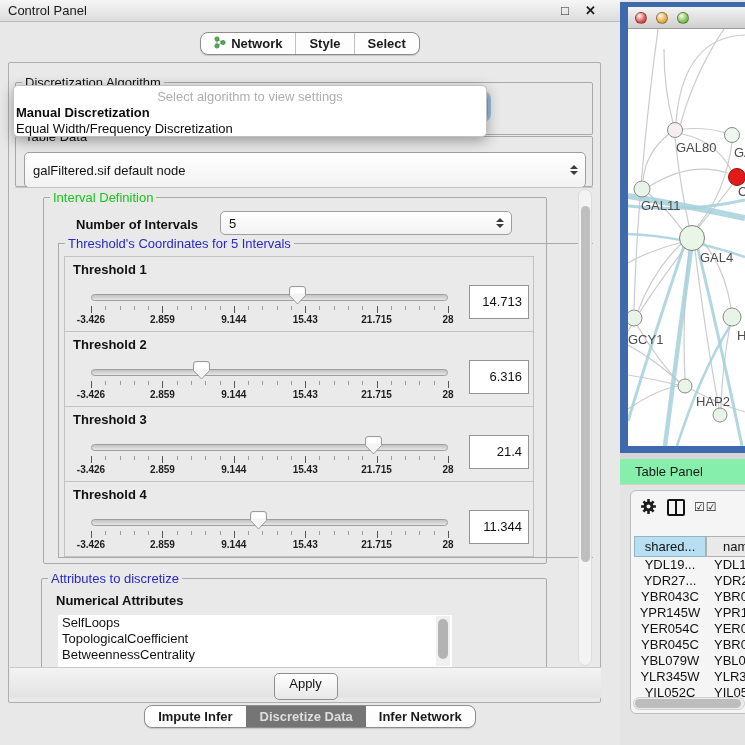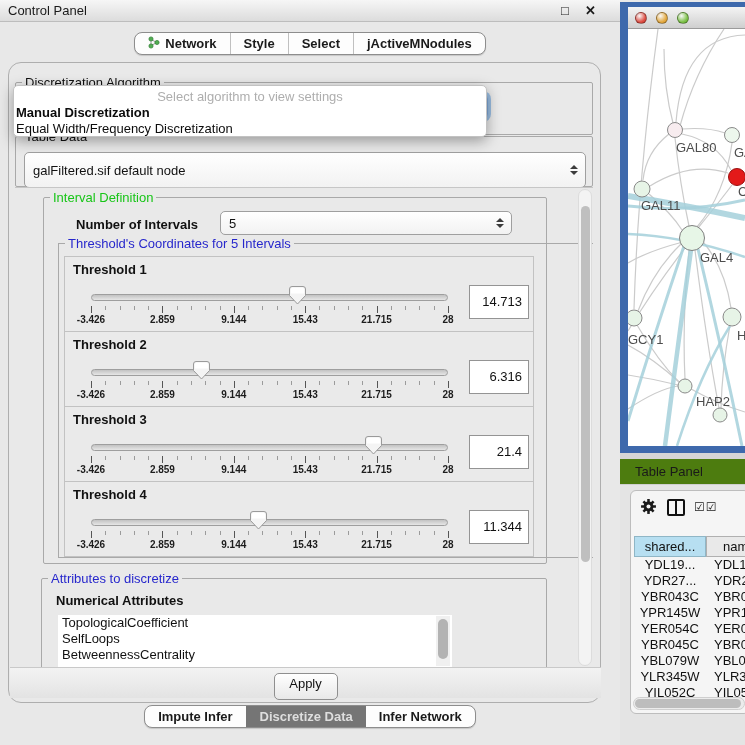--- a/index.html
+++ b/index.html
@@ -21,21 +21,21 @@
   #bottom-tabs { top:705px; }
   .segctl { display:inline-flex; border:1px solid #8d8d8d; border-radius:8px; overflow:hidden;
     background:#fdfdfd; height:23px; box-shadow:0 1px 1px rgba(0,0,0,.15); }
   .seg { display:flex; align-items:center; gap:5px; padding:0 13px; font-weight:bold; font-size:13px;
     color:#1a1a1a; border-left:1px solid #c0c0c0; white-space:nowrap; }
   .seg:first-child { border-left:none; }
   .seg.sel { background:#757575; color:#dedede; border-left-color:#757575; }
   .seg.sel + .seg { border-left:none; }
 
   #content-panel { position:absolute; left:8px; top:62px; width:593px; height:641px;
-    background:#e9e9e9; border:1px solid #aeaeae; border-radius:13px; }
+    background:#e9e9e9; border:1px solid #aeaeae; border-radius:2px; }
 
   .group { position:absolute; border:1px solid #a9a9a9; border-radius:2px; }
   .group-label { position:absolute; top:-8px; left:6px; background:#e9e9e9; padding:0 3px;
     font-size:13px; line-height:15px; white-space:nowrap; }
   .gl-green { color:#17c517; }
   .gl-blue  { color:#2727cc; }
 
   
   #group-algo { left:6px; top:19px; width:578px; height:53px; }
   #combo-algo { position:absolute; left:8px; top:11px; width:464px; height:25px; background:#fff;
@@ -106,21 +106,21 @@
   #network-window { position:absolute; left:620px; top:2px; width:125px; height:451px; background:#3e69ac; }
   #nw-titlebar { position:absolute; left:8px; top:5px; width:117px; height:22px;
     background:linear-gradient(#f4f4f4,#cfcfcf); border-bottom:1px solid #9b9b9b; }
   .light { position:absolute; top:5px; width:12px; height:12px; border-radius:50%; border:1px solid rgba(0,0,0,.35); }
   #nw-canvas { position:absolute; left:8px; top:27px; width:117px; height:417px; background:#fff; }
   #nw-canvas svg { display:block; }
 
   #divider-right { position:absolute; left:620px; top:453px; width:125px; height:6px; background:#d6d6d6; }
 
   #table-panel { position:absolute; left:620px; top:459px; width:125px; height:286px; background:#e4e4e4; }
-  #tp-titlebar { position:absolute; left:0; top:0; width:100%; height:26px; background:#4d7c0f;
+  #tp-titlebar { position:absolute; left:0; top:0; width:100%; height:26px; background:#86efac;
     border-bottom:1px solid #cfcfcf; }
   #tp-title { position:absolute; left:15px; top:5px; font-size:13px; color:#1a1a1a; }
   #tp-container { position:absolute; left:10px; top:31px; width:120px; height:224px; background:#f5f5f5;
     border:1px solid #bdbdbd; border-radius:6px; overflow:hidden; }
   #tp-toolbar { position:absolute; left:0; top:0; width:100%; height:40px; }
   #gear-ico { position:absolute; left:9px; top:7px; }
   #split-ico { position:absolute; left:36px; top:8px; width:18px; height:17px; border:2px solid #111; border-radius:2px; }
   #split-ico::after { content:""; position:absolute; left:6px; top:0; width:2px; height:13px; background:#111; }
   #check-icos { position:absolute; left:63px; top:9px; font-size:12px; color:#222; letter-spacing:1px;
     font-family:"DejaVu Sans", sans-serif; }
@@ -159,23 +159,20 @@
                 <circle cx="3" cy="10" r="2.1" fill="#52ad52" stroke="#2e7d32" stroke-width="0.7"></circle>
                 <circle cx="9" cy="6.5" r="2.1" fill="#52ad52" stroke="#2e7d32" stroke-width="0.7"></circle>
               </svg></span>
             <span>Network</span>
           </div>
           <div class="seg">
             <span>Style</span>
           </div>
           <div class="seg">
             <span>Select</span>
-          </div>
-          <div class="seg">
-            <span>jActiveMNodules</span>
           </div>
         </div>
     </div>
 
     <div id="content-panel">
 
       <div id="group-algo" class="group">
         <span class="group-label">Discretization Algorithm</span>
         <div id="combo-algo">
           <div class="spinner" style="position:absolute; right:0; top:6px;">
@@ -398,22 +395,22 @@
                 </div>
               </div>
           </div>
         </div>
 
         <div id="group-attrs" class="group">
           <span class="group-label gl-blue">Attributes to discretize</span>
           <span id="attrs-subtitle">Numerical Attributes</span>
           <div id="attr-list">
             <div id="attr-items">
+                <div class="attr-item">SelfLoops</div>
                 <div class="attr-item">TopologicalCoefficient</div>
-                <div class="attr-item">SelfLoops</div>
                 <div class="attr-item">BetweennessCentrality</div>
               </div>
             <div id="attr-list-track">
               <div id="attr-list-thumb"></div>
             </div>
           </div>
         </div>
 
         <div class="vscroll">
           <div class="thumbbar"></div>

